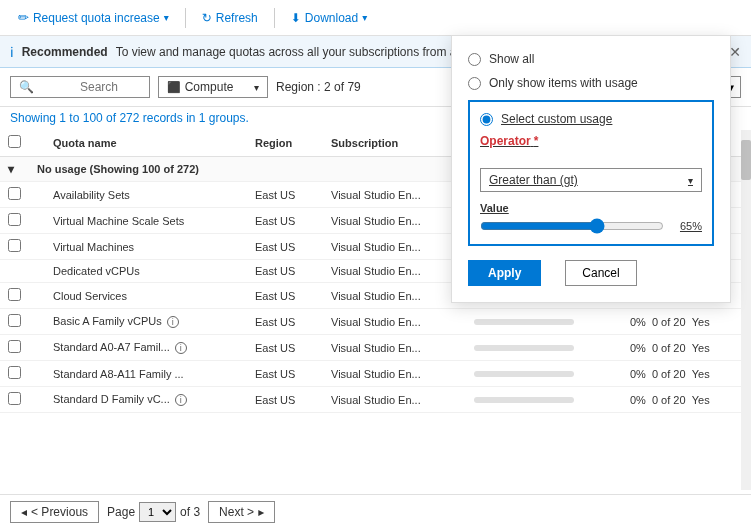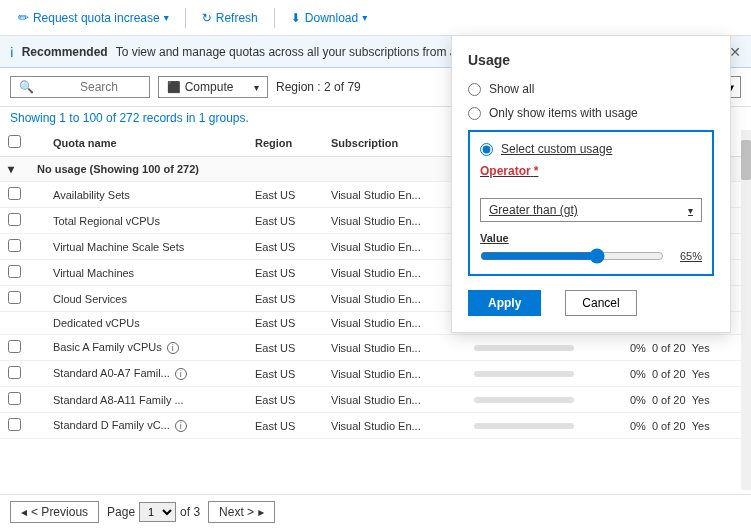--- a/index.html
+++ b/index.html
@@ -158,29 +158,20 @@
           <tr>
             <td class="checkbox-cell"><input type="checkbox" style=""></td>
             <td></td>
             <td>Availability Sets</td>
             <td>East US</td>
             <td>Visual Studio En...</td>
             <td></td>
             <td></td>
           </tr>
 
-          <tr>
-            <td class="checkbox-cell"><input type="checkbox" style=""></td>
-            <td></td>
-            <td>Total Regional vCPUs</td>
-            <td>East US</td>
-            <td>Visual Studio En...</td>
-            <td></td>
-            <td></td>
-          </tr>
 
           <tr>
             <td class="checkbox-cell"><input type="checkbox" style=""></td>
             <td></td>
             <td>Virtual Machine Scale Sets</td>
             <td>East US</td>
             <td>Visual Studio En...</td>
             <td></td>
             <td></td>
           </tr>
@@ -189,33 +180,33 @@
             <td class="checkbox-cell"><input type="checkbox" style=""></td>
             <td></td>
             <td>Virtual Machines</td>
             <td>East US</td>
             <td>Visual Studio En...</td>
             <td></td>
             <td></td>
           </tr>
 
           <tr>
+            <td class="checkbox-cell"></td>
+            <td></td>
+            <td>Dedicated vCPUs</td>
+            <td>East US</td>
+            <td>Visual Studio En...</td>
+            <td></td>
+            <td></td>
+          </tr>
+
+          <tr>
             <td class="checkbox-cell"><input type="checkbox" style=""></td>
             <td></td>
             <td>Cloud Services</td>
-            <td>East US</td>
-            <td>Visual Studio En...</td>
-            <td></td>
-            <td></td>
-          </tr>
-
-          <tr>
-            <td class="checkbox-cell"></td>
-            <td></td>
-            <td>Dedicated vCPUs</td>
             <td>East US</td>
             <td>Visual Studio En...</td>
             <td></td>
             <td></td>
           </tr>
 
 
           <tr>
             <td class="checkbox-cell"><input type="checkbox" style=""></td>
             <td></td>
@@ -274,21 +265,20 @@
         </tbody>
       </table>
     </div>
   </div>
 
   <div class="scrollbar-track" style="position:absolute; right:0; top:130px; width:10px; height:360px;">
     <div class="scrollbar-thumb"></div>
   </div>
 
   <div class="usage-panel">
-    <div class="usage-panel-title">Usage</div>
 
     <label class="radio-option">
       <input type="radio" name="usage" style="">
       <span>Show all</span>
     </label>
 
     <label class="radio-option">
       <input type="radio" name="usage" style="">
       <span>Only show items with usage</span>
     </label>

